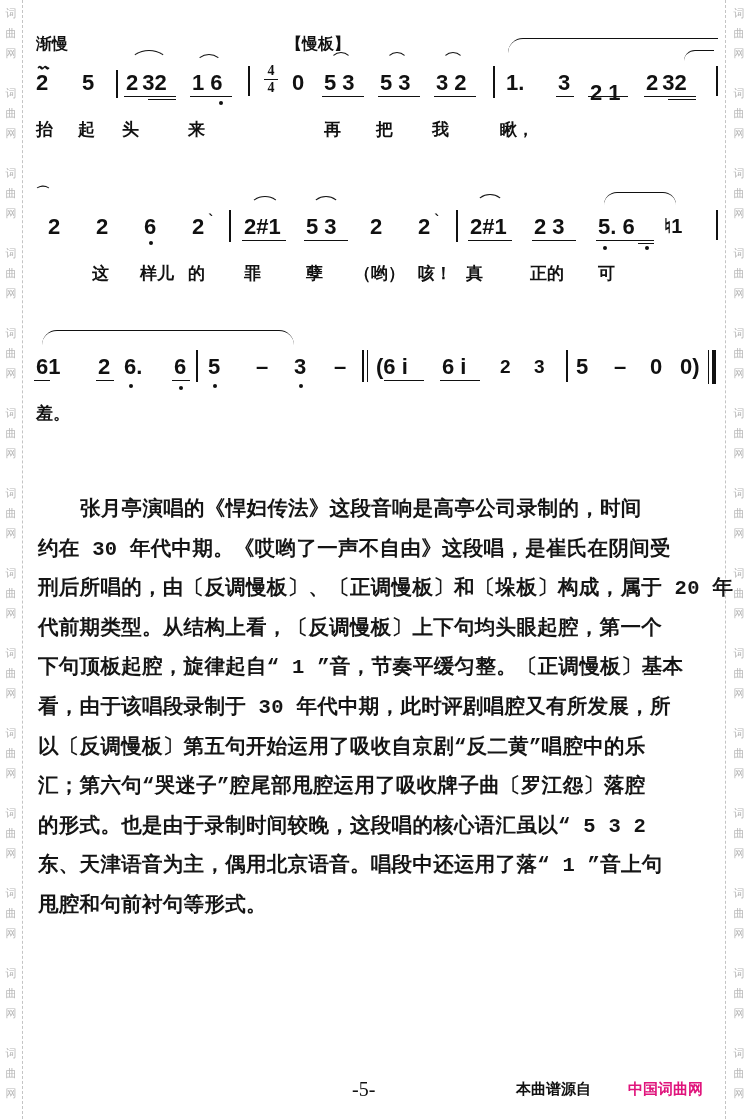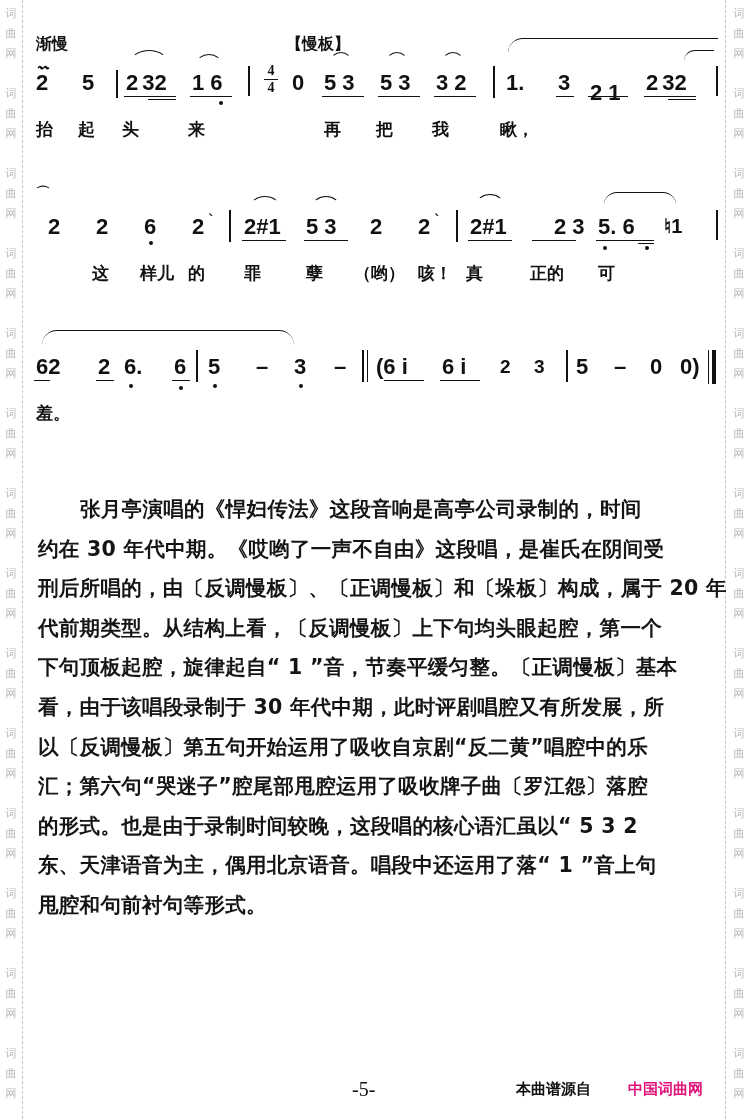--- a/index.html
+++ b/index.html
@@ -31,21 +31,21 @@
   .uline { position:absolute; height:0; border-top:1.5px solid #111; }
   .dot { position:absolute; width:4px; height:4px; border-radius:50%; background:#111; }
   .arc { position:absolute; border:1.5px solid #111; border-bottom:none; border-left-color:transparent; border-right-color:transparent; border-radius:50% 50% 0 0 / 100% 100% 0 0; }
   .arc2 { position:absolute; border-top:1.5px solid #111; border-radius:50% 50% 0 0 / 100% 100% 0 0; }
   .timesig { position:absolute; font-family:"Liberation Serif", serif; font-weight:bold; font-size:14px; text-align:center; width:14px; line-height:14px; }
   .timesig .line { border-top:1.5px solid #111; margin:1px 0; }
 
   .para {
     position:absolute; left:38px; width:680px;
     font-size:20.5px; line-height:39.6px; letter-spacing:0.3px;
-    font-weight:bold; color:#151515;
+    font-weight:bold; color:#151515;font-family:Liberation Mono, monospace;
   }
   .para .ln { display:block; white-space:nowrap; }
   .para .ind { padding-left:42px; }
   .footer-page { position:absolute; left:352px; top:1078px; font-family:"Liberation Serif", serif; font-size:20px; }
   .footer-src { position:absolute; left:516px; top:1080px; font-size:15px; font-weight:bold; color:#111; }
   .footer-site { position:absolute; left:628px; top:1080px; font-size:15px; font-weight:bold; }
 </style>
 </head>
 <body>
 
@@ -266,21 +266,21 @@
   <div class="arc" style="left:312px;top:196px;width:26px;height:10px;"></div>
   <div class="abs num" style="left:306px;top:214px;">5 3</div>
   <div class="uline" style="left:304px;top:240px;width:44px;"></div>
   <div class="abs num" style="left:370px;top:214px;">2</div>
   <div class="abs num" style="left:418px;top:214px;">2</div>
   <div class="abs" style="left:434px;top:212px;font-size:14px;font-weight:bold;">ˋ</div>
   <div class="bar" style="left:456px;top:210px;height:32px;"></div>
   <div class="arc" style="left:476px;top:194px;width:26px;height:10px;"></div>
   <div class="abs num" style="left:470px;top:214px;">2#1</div>
   <div class="uline" style="left:468px;top:240px;width:44px;"></div>
-  <div class="abs num" style="left:534px;top:214px;margin-left:20px;">2 3</div>
+  <div class="abs num" style="left:534px;top:214px;">2 3</div>
   <div class="uline" style="left:532px;top:240px;width:44px;"></div>
   <div class="arc2" style="left:604px;top:192px;width:72px;height:12px;border-radius:36px 36px 0 0;"></div>
   <div class="abs num" style="left:598px;top:214px;">5. 6</div>
   <div class="uline" style="left:596px;top:240px;width:58px;"></div>
   <div class="uline" style="left:638px;top:243px;width:16px;"></div>
   <div class="dot" style="left:603px;top:246px;"></div>
   <div class="dot" style="left:645px;top:246px;"></div>
   <div class="abs num" style="left:664px;top:214px;font-size:20px;">♮1</div>
   <div class="bar" style="left:716px;top:210px;height:30px;"></div>
 
@@ -291,21 +291,21 @@
   <div class="abs lyric" style="left:306px;top:262px;">孽</div>
   <div class="abs lyric" style="left:354px;top:262px;">（哟）</div>
   <div class="abs lyric" style="left:418px;top:262px;">咳！</div>
   <div class="abs lyric" style="left:466px;top:262px;">真</div>
   <div class="abs lyric" style="left:530px;top:262px;">正的</div>
   <div class="abs lyric" style="left:598px;top:262px;">可</div>
 </div>
 
 <div>
   <div class="arc2" style="left:42px;top:330px;width:252px;height:14px;border-radius:30px 30px 0 0;"></div>
-  <div class="abs num" style="left:36px;top:354px;">62</div>
+  <div class="abs num" style="left:36px;top:354px;">61</div>
   <div class="uline" style="left:34px;top:380px;width:16px;"></div>
   <div class="abs num" style="left:98px;top:354px;">2</div>
   <div class="uline" style="left:96px;top:380px;width:18px;"></div>
   <div class="abs num" style="left:124px;top:354px;">6.</div>
   <div class="dot" style="left:129px;top:384px;"></div>
   <div class="abs num" style="left:174px;top:354px;">6</div>
   <div class="uline" style="left:172px;top:380px;width:18px;"></div>
   <div class="dot" style="left:179px;top:386px;"></div>
   <div class="bar" style="left:196px;top:350px;height:32px;"></div>
   <div class="abs num" style="left:208px;top:354px;">5</div>

